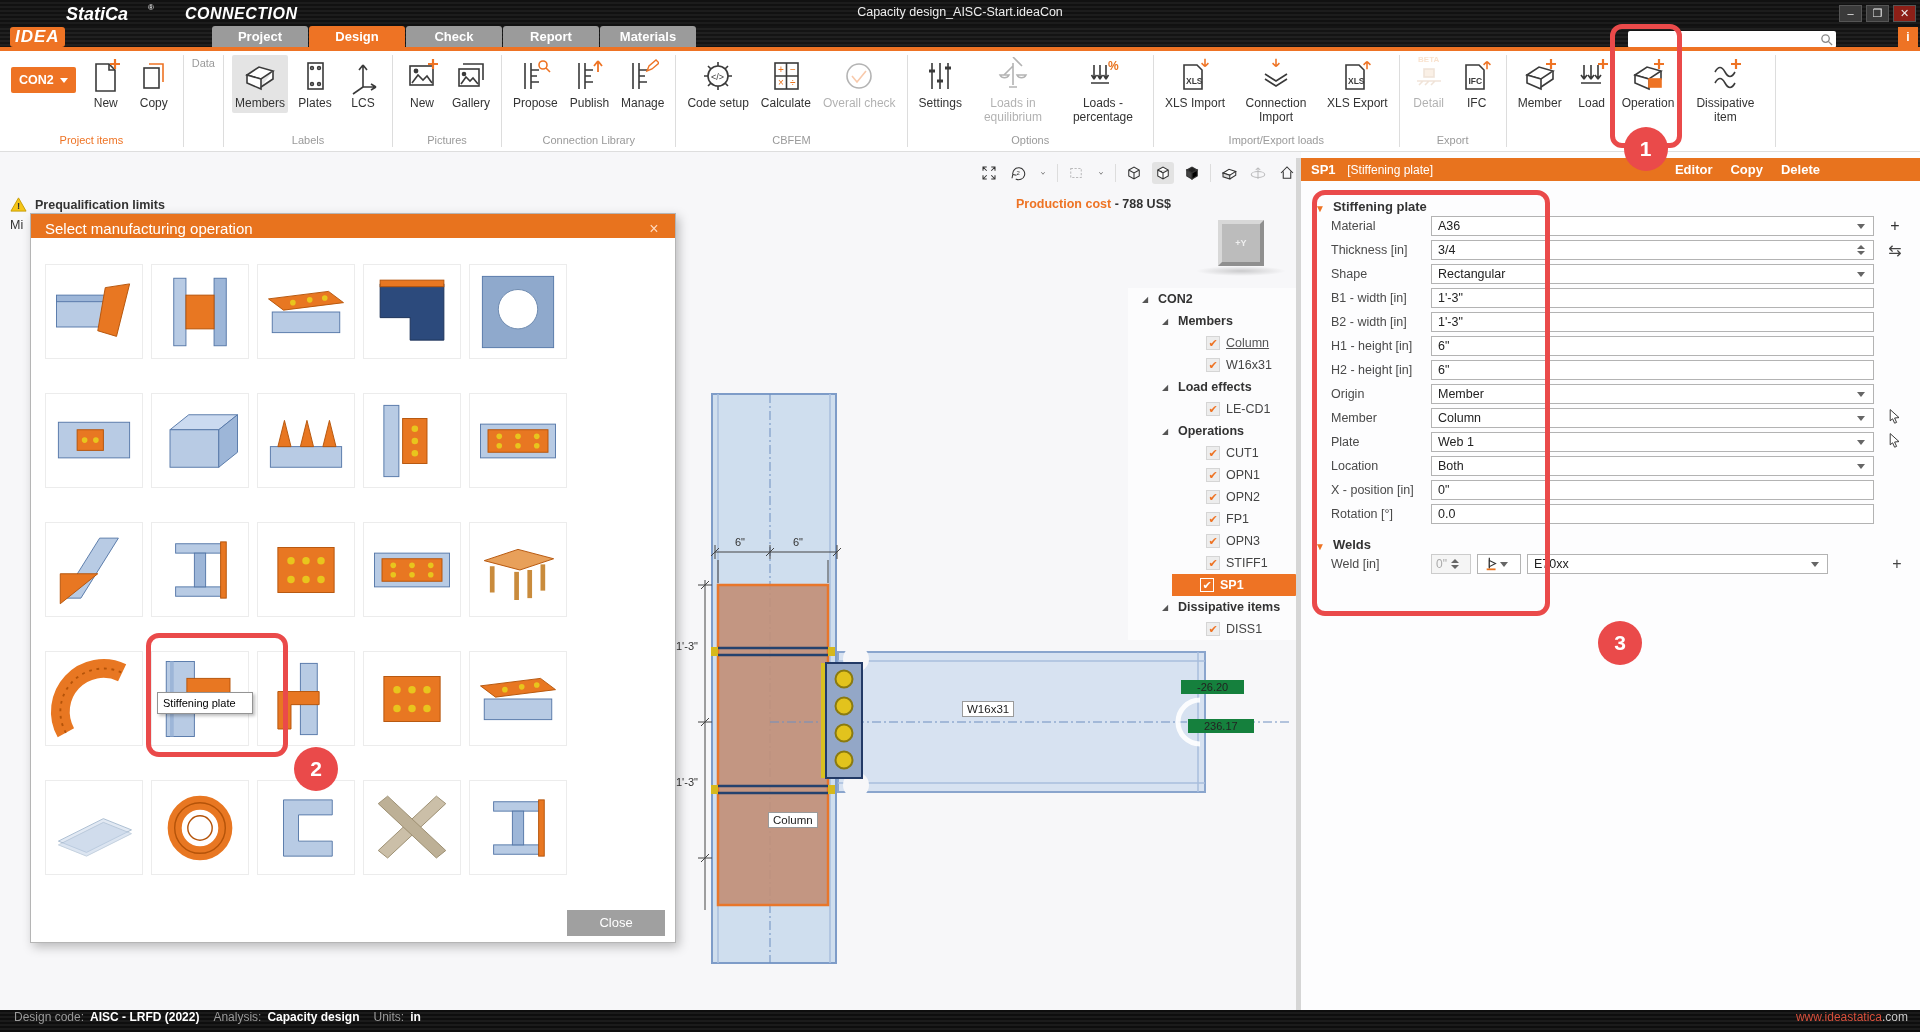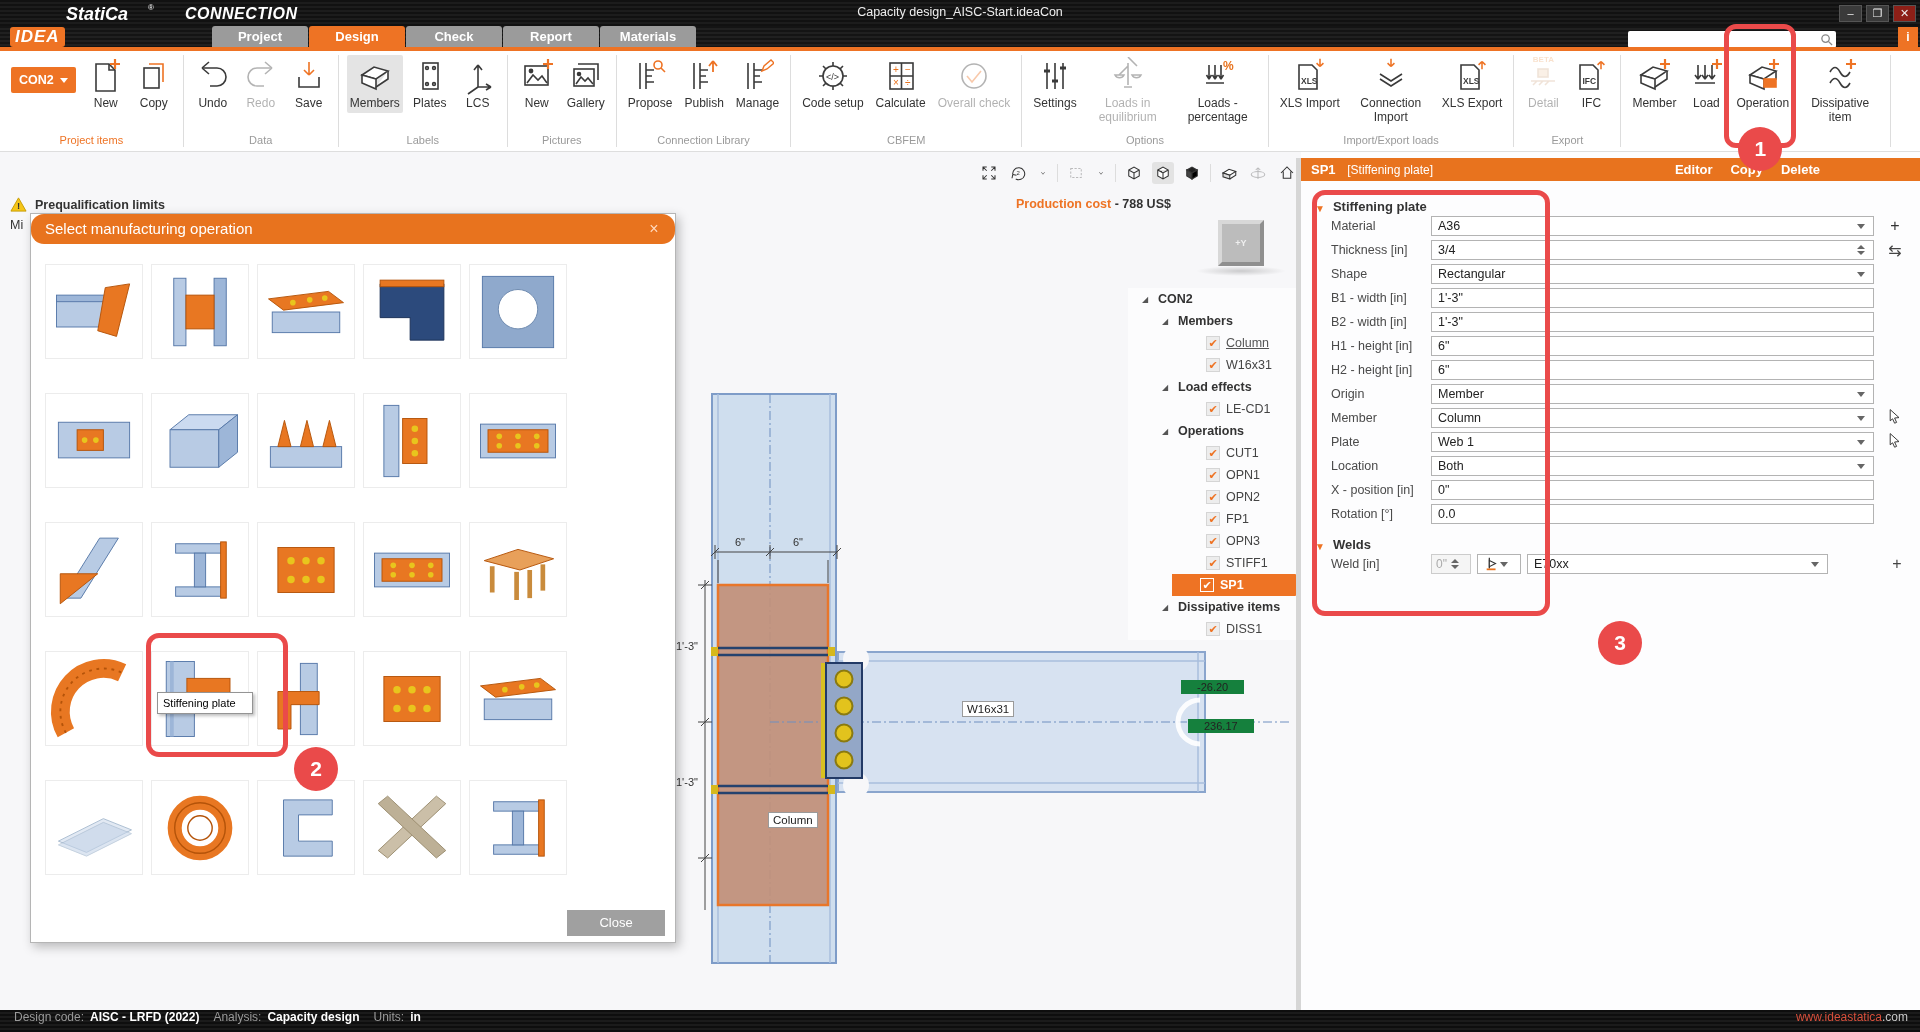--- a/index.html
+++ b/index.html
@@ -77,21 +77,21 @@
   .trow.checked .cbx{display:inline-block;}
   .trow.link .tlabel{text-decoration:underline;color:#555;}
   .trow.selected{color:#fff;}
   .trow.selected .selbg{position:absolute;left:44px;right:-14px;top:0;bottom:0;background:var(--orange);clip-path:polygon(0 0,88% 0,100% 50%,88% 100%,0 100%);z-index:-1;}
   .trow.selected .tlabel{color:#fff;font-weight:bold;}
   .trow.selected .cbx{background:var(--orange);border:1px solid #fff;color:#fff;}
   
   .splitter{position:absolute;left:1296px;top:158px;width:5px;height:852px;background:#d6d6d6;z-index:16;}
   
   .dialog{position:absolute;left:30px;top:213px;width:646px;height:730px;background:#fff;border:1px solid #b5b5b5;box-shadow:3px 4px 10px rgba(0,0,0,.25);z-index:40;}
-  .dlg-head{position:absolute;left:0;top:0;right:0;height:30px;background:var(--orange-d);color:#fff;font-size:15px;line-height:30px;padding-left:14px;border-radius:13px;}
+  .dlg-head{position:absolute;left:0;top:0;right:0;height:24px;background:var(--orange-d);color:#fff;font-size:15px;line-height:30px;padding-left:14px;}
   .dlg-x{position:absolute;right:10px;top:0;width:22px;text-align:center;font-size:16px;color:#ffd9bd;}
   .tilegrid{position:absolute;left:14px;top:50px;width:560px;display:grid;grid-template-columns:repeat(5,98px);grid-auto-rows:95px;column-gap:8px;row-gap:34px;}
   .tile{background:#fff;border:1px solid #ececec;display:flex;align-items:center;justify-content:center;}
   .tile svg{width:92px;height:90px;}
   .dlg-close{position:absolute;right:10px;bottom:6px;width:98px;height:26px;background:#a0a0a0;color:#fff;font-size:13px;text-align:center;line-height:26px;}
   
   .rpanel{position:absolute;left:1301px;top:152px;width:619px;height:858px;background:#fdfdfe;z-index:20;}
   .rp-head{position:absolute;left:0;top:6px;right:0;height:23px;background:var(--orange-d);color:#fff;font-size:13px;line-height:23px;}
   .rp-code{font-weight:bold;margin-left:10px;}
   .rp-type{margin-left:8px;font-size:12px;}
@@ -483,40 +483,20 @@
           <svg class="ric" viewBox="0 0 36 38">
               <use href="#s-copy"></use>
             </svg>
           <span class="rlabel">Copy</span>
         </div>
       </div>
       <div class="rgl on">Project items</div>
     </div>
     <div class="rsep"></div>
     <div class="rgroup">
-      <div class="rbtns">
-        <div class="rbtn">
-          <svg class="ric" viewBox="0 0 36 38">
-              <use href="#s-undo"></use>
-            </svg>
-          <span class="rlabel">Undo</span>
-        </div>
-        <div class="rbtn disabled">
-          <svg class="ric" viewBox="0 0 36 38" style="transform:scaleX(-1)">
-              <use href="#s-undo"></use>
-            </svg>
-          <span class="rlabel">Redo</span>
-        </div>
-        <div class="rbtn">
-          <svg class="ric" viewBox="0 0 36 38">
-              <use href="#s-save"></use>
-            </svg>
-          <span class="rlabel">Save</span>
-        </div>
-      </div>
       <div class="rgl">Data</div>
     </div>
     <div class="rsep"></div>
     <div class="rgroup">
       <div class="rbtns">
         <div class="rbtn active">
           <svg class="ric" viewBox="0 0 36 38">
               <use href="#s-box3d"></use>
             </svg>
           <span class="rlabel">Members</span>

